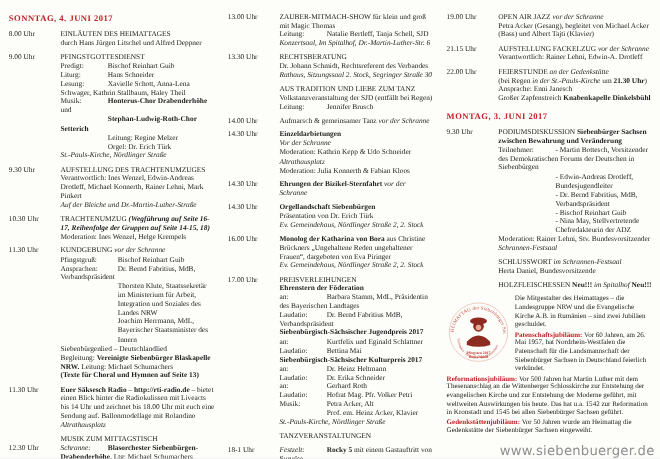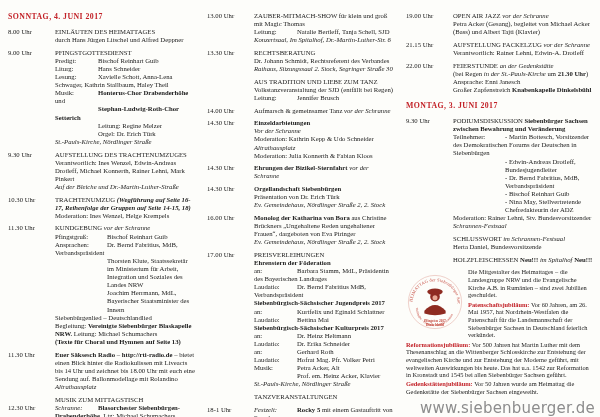--- a/index.html
+++ b/index.html
@@ -20,21 +20,21 @@
   .sb{font-weight:bold;}
   .sbi{font-weight:bold;font-style:italic;}
   .srb{color:#c22127;font-weight:bold;}
   .slab{display:inline-block;min-width:43px;}
   .slab2{display:inline-block;min-width:52px;}
   .slabi{display:inline-block;min-width:43px;font-style:italic;}
   .jub{font-size:6.4px;line-height:1.2;margin-top:3px;padding-right:1px;}
   .jub .para{margin-bottom:1.5px;}
   #seal{float:left;width:58px;height:64px;margin:2px 4px 0 0;}
   #watermark{position:absolute;right:5px;bottom:0px;
-             font-family:"DejaVu Sans",sans-serif;font-size:15px;color:#8d8d8d;letter-spacing:.2px;}
+             font-family:"DejaVu Sans",sans-serif;font-size:12px;color:#8d8d8d;letter-spacing:.2px;}
 </style>
 </head>
 <body>
 
 <div id="page">
   <div id="cols">
       <div class="col">
         <div class="date">SONNTAG, 4. JUNI 2017</div>
         <div class="block">
           <span class="time">8.00 Uhr</span>

